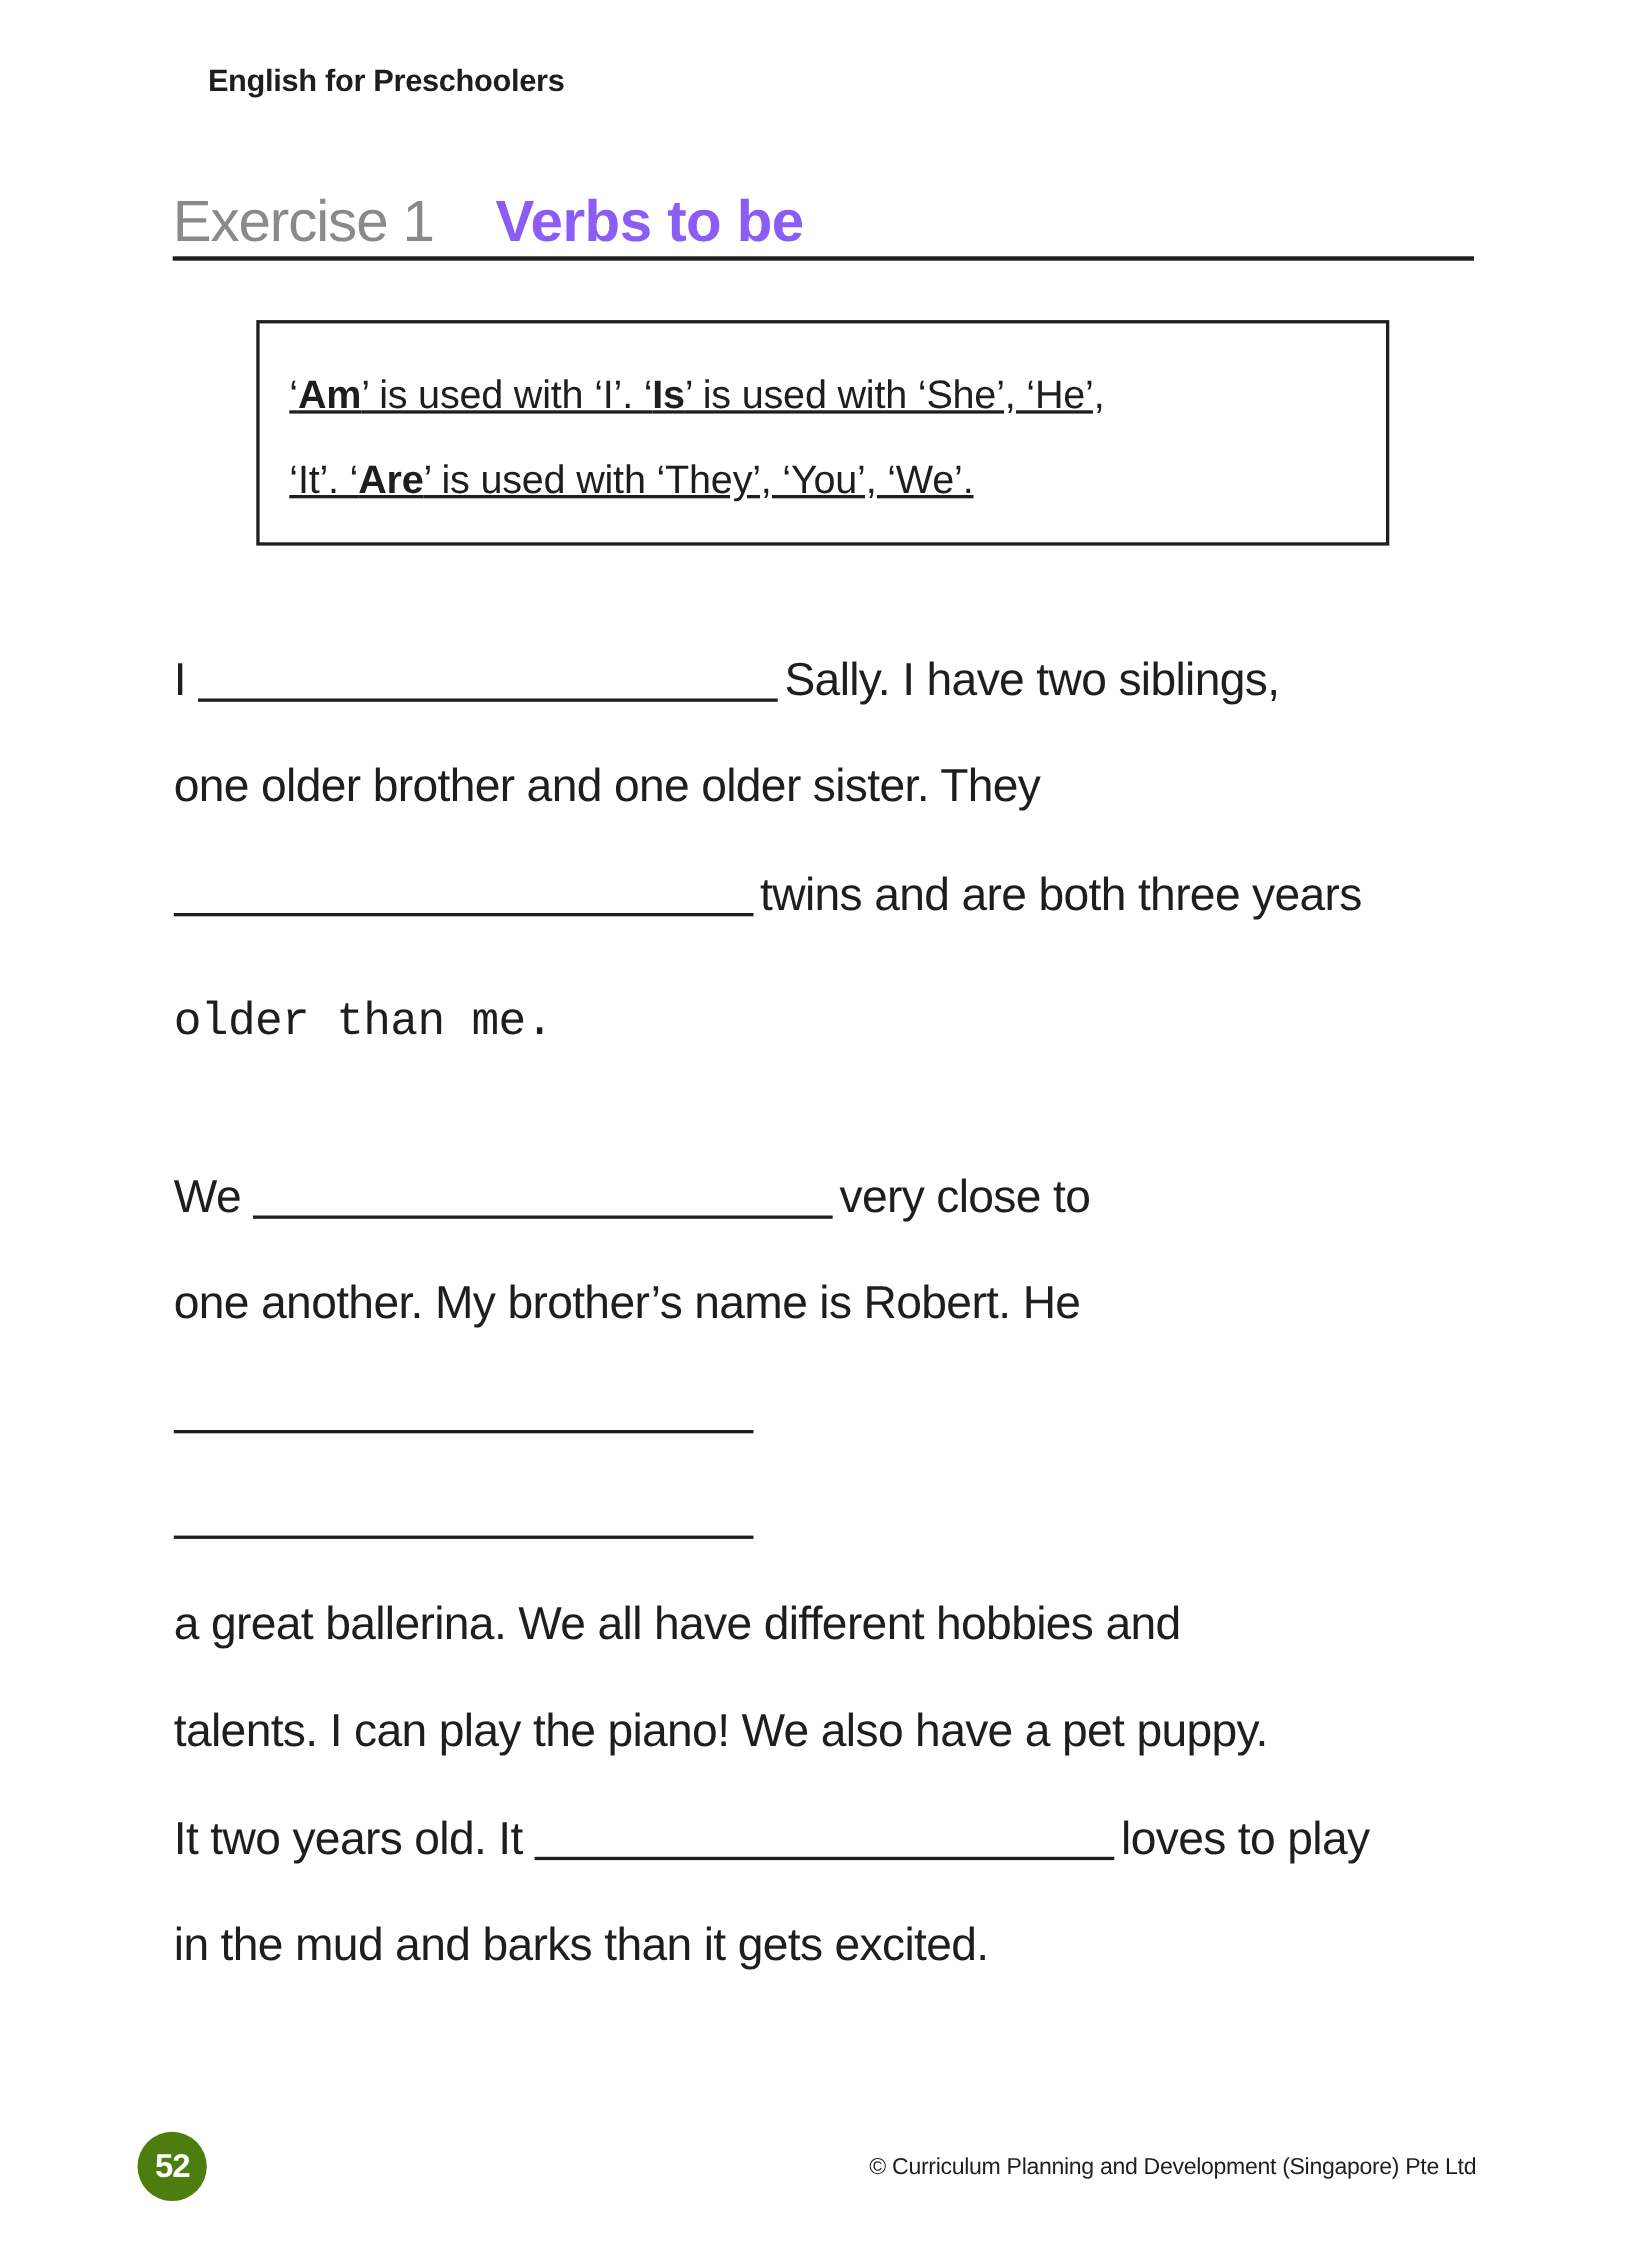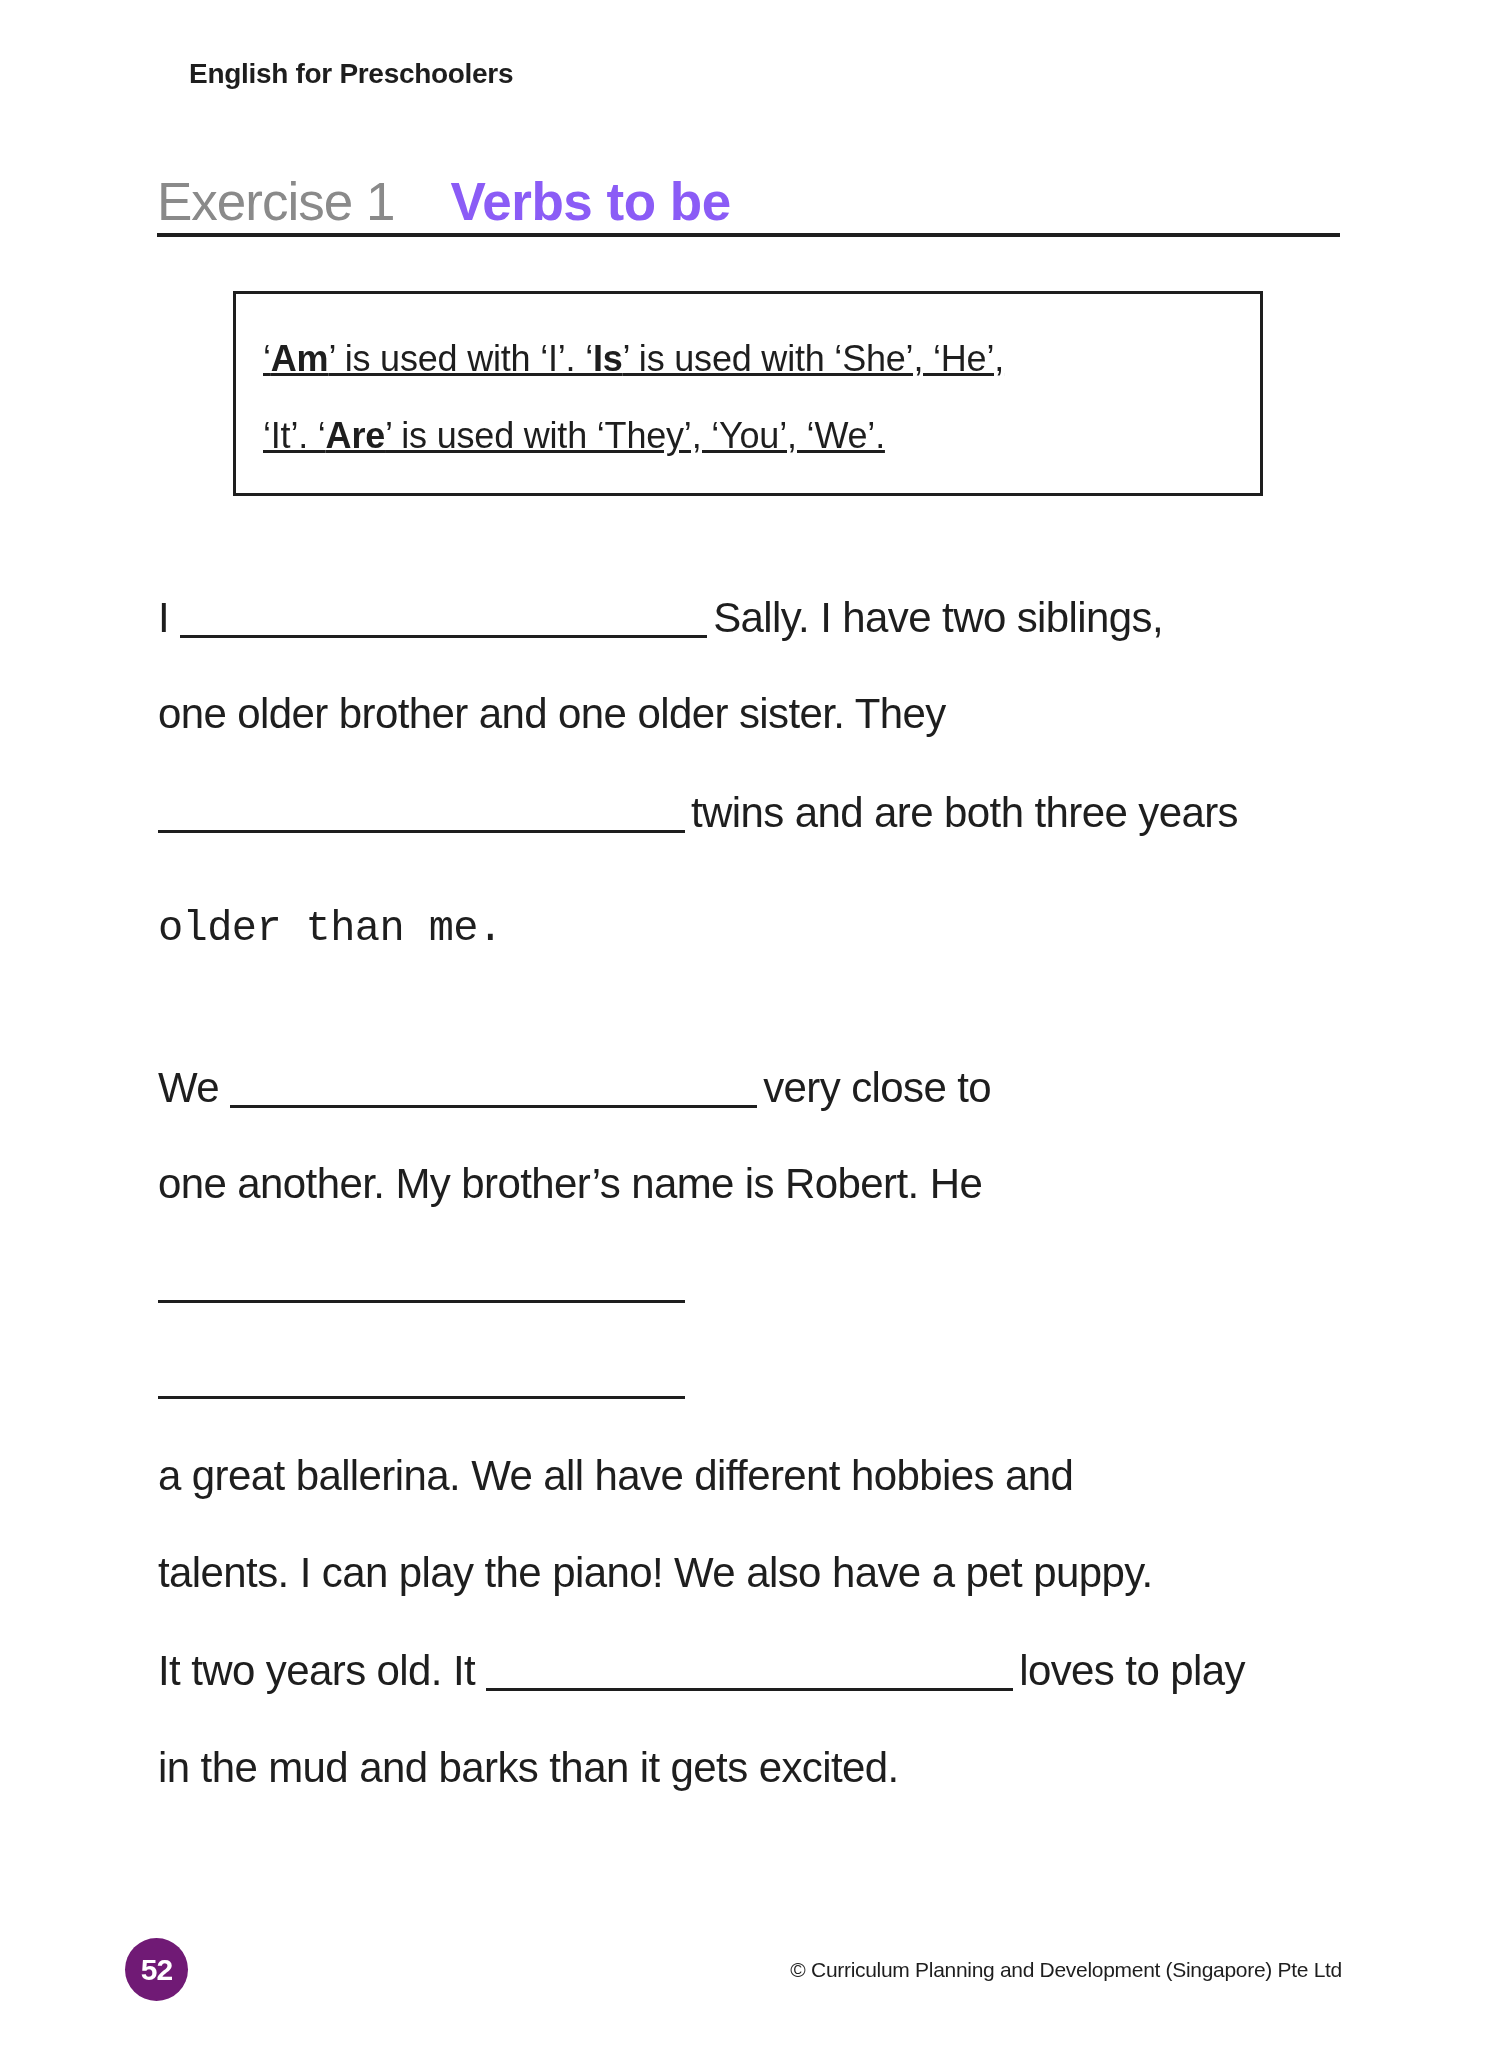--- a/index.html
+++ b/index.html
@@ -9,21 +9,21 @@
   .running-head { left: 158px; top: 58px; font-size: 28px; font-weight: bold; letter-spacing: -0.3px; line-height: 32px; margin-left: 31px; }
   .title-row { left: 157px; top: 172px; height: 60px; line-height: 60px; white-space: nowrap; }
   .ex-num { font-size: 53px; color: #8a8a8a; letter-spacing: -1px; }
   .ex-title { font-size: 53px; font-weight: bold; color: #8b5cf6; margin-left: 56px; letter-spacing: -0.5px; }
   .title-rule { left: 157px; top: 233px; width: 1183px; height: 4px; background: #1e1e1e; }
   .rule-box { left: 233px; top: 291px; width: 1024px; height: 199px; border: 3px solid #1e1e1e; }
   .rule-line { left: 263px; font-size: 36px; line-height: 44px; white-space: nowrap; letter-spacing: -0.2px; text-decoration: underline; }
   .rule-line b { font-weight: bold; }
   .line { left: 158px; font-size: 42px; line-height: 50px; height: 50px; white-space: nowrap; letter-spacing: -0.6px; }
   .blank { display: inline-block; width: 527px; height: 38px; border-bottom: 3px solid #1e1e1e; vertical-align: -6px; margin-right: 6px; }
-  .page-num { left: 125px; top: 1938px; width: 63px; height: 63px; border-radius: 50%; background: #701a75;
+  .page-num { left: 125px; top: 1938px; width: 63px; height: 63px; border-radius: 50%; background: #4d7c0f;
               color: #ffffff; font-weight: bold; font-size: 30px; line-height: 63px; text-align: center; letter-spacing: -1px; }
   .copyright { right: 155px; top: 1956px; font-size: 21px; line-height: 28px; white-space: nowrap; letter-spacing: -0.3px; }
 </style>
 </head>
 <body>
 
 <div class="abs running-head">English for Preschoolers</div>
 
 <div class="abs title-row">
   <span class="ex-num">Exercise 1</span><span class="ex-title">Verbs to be</span>

